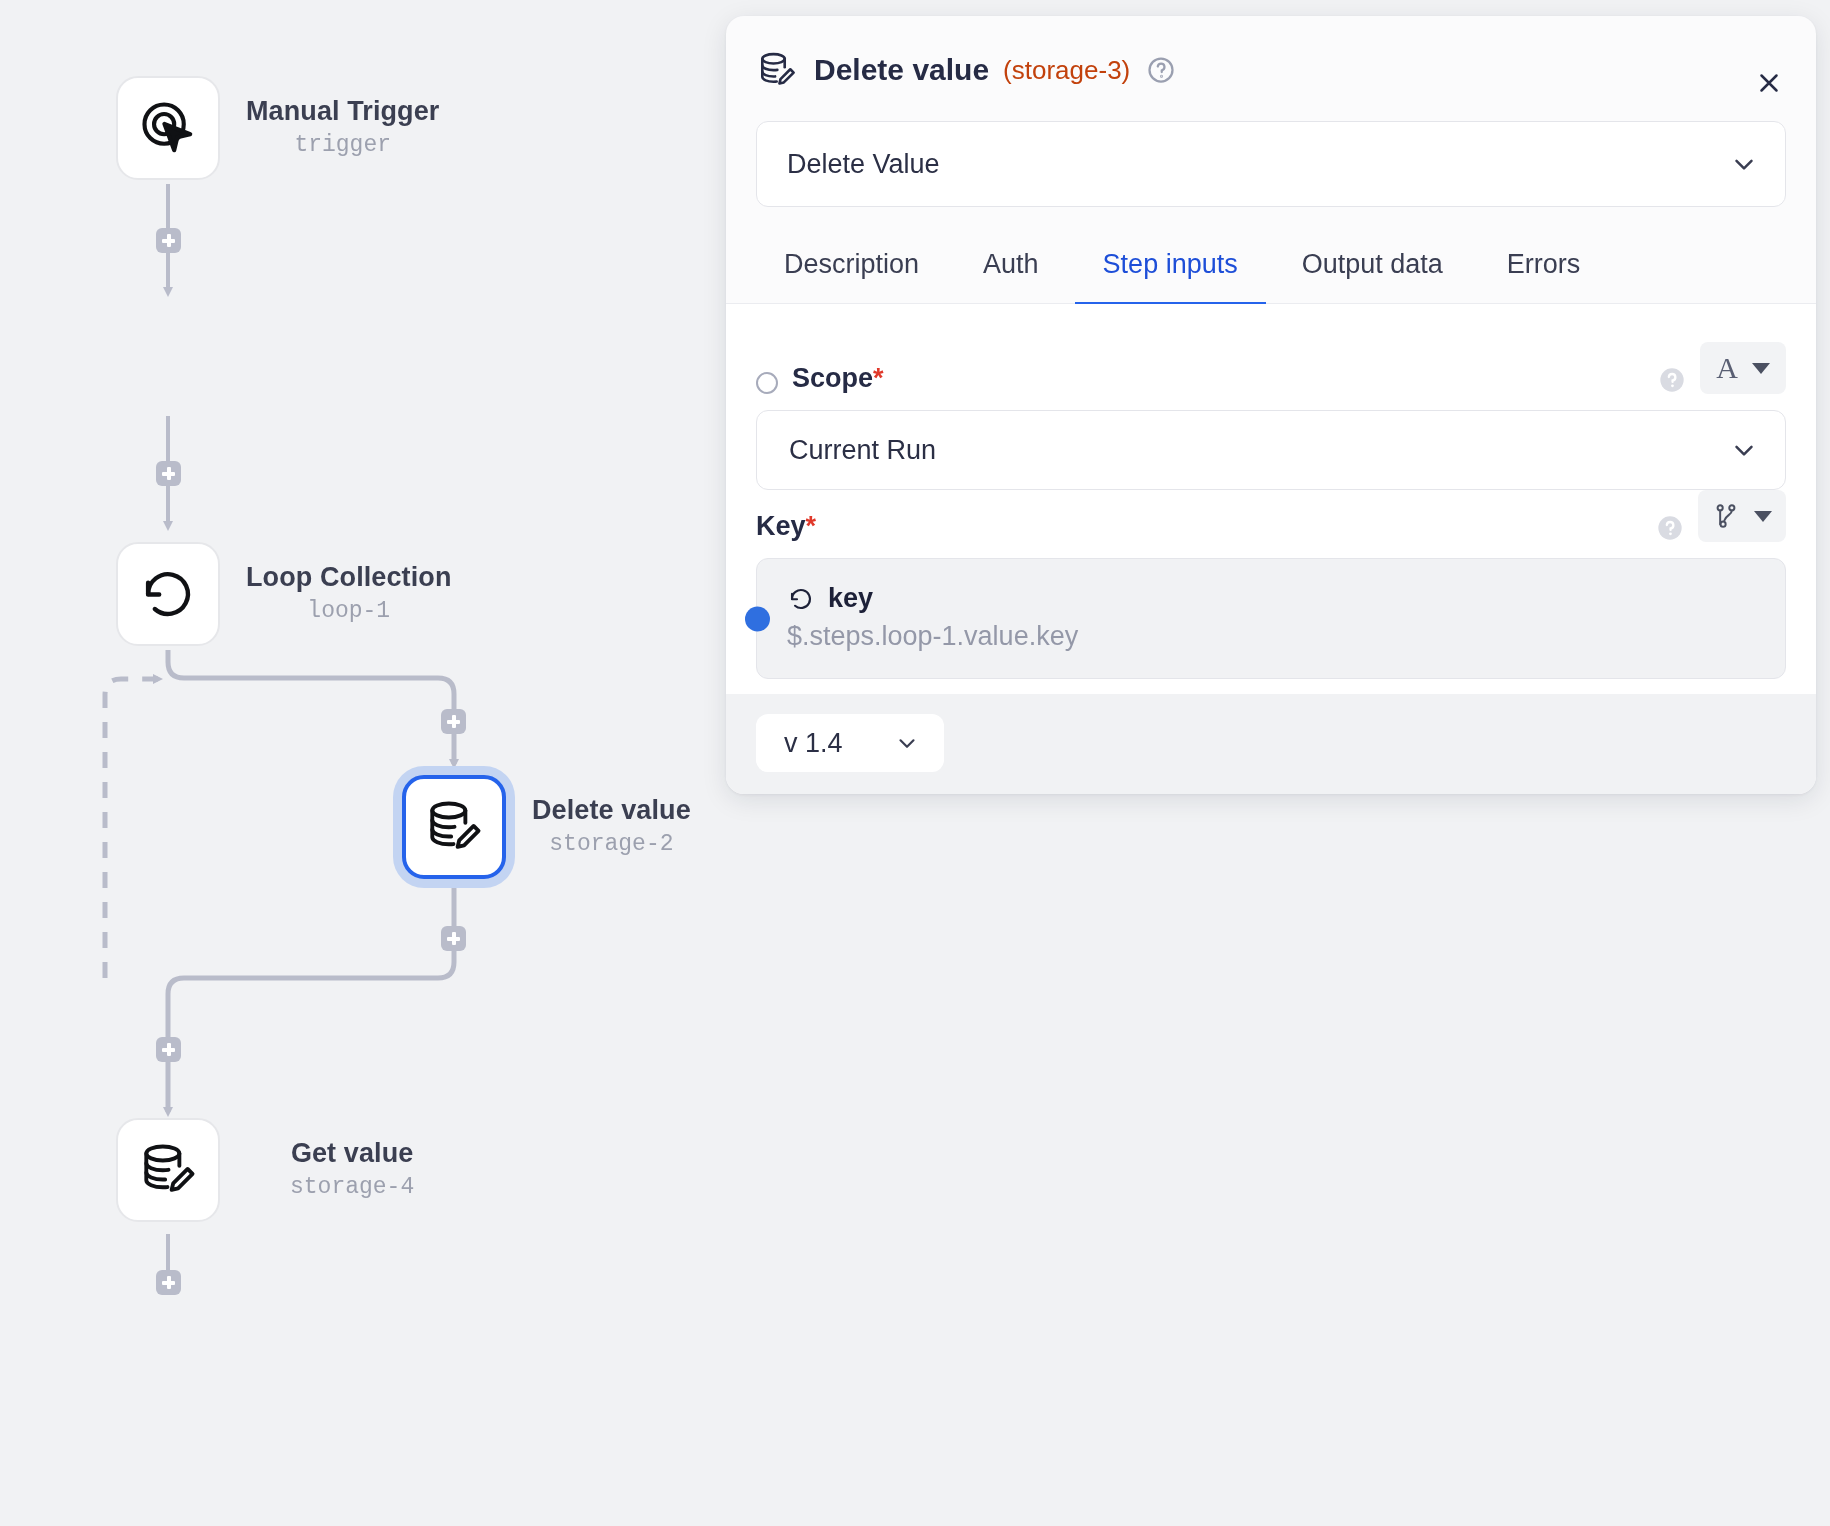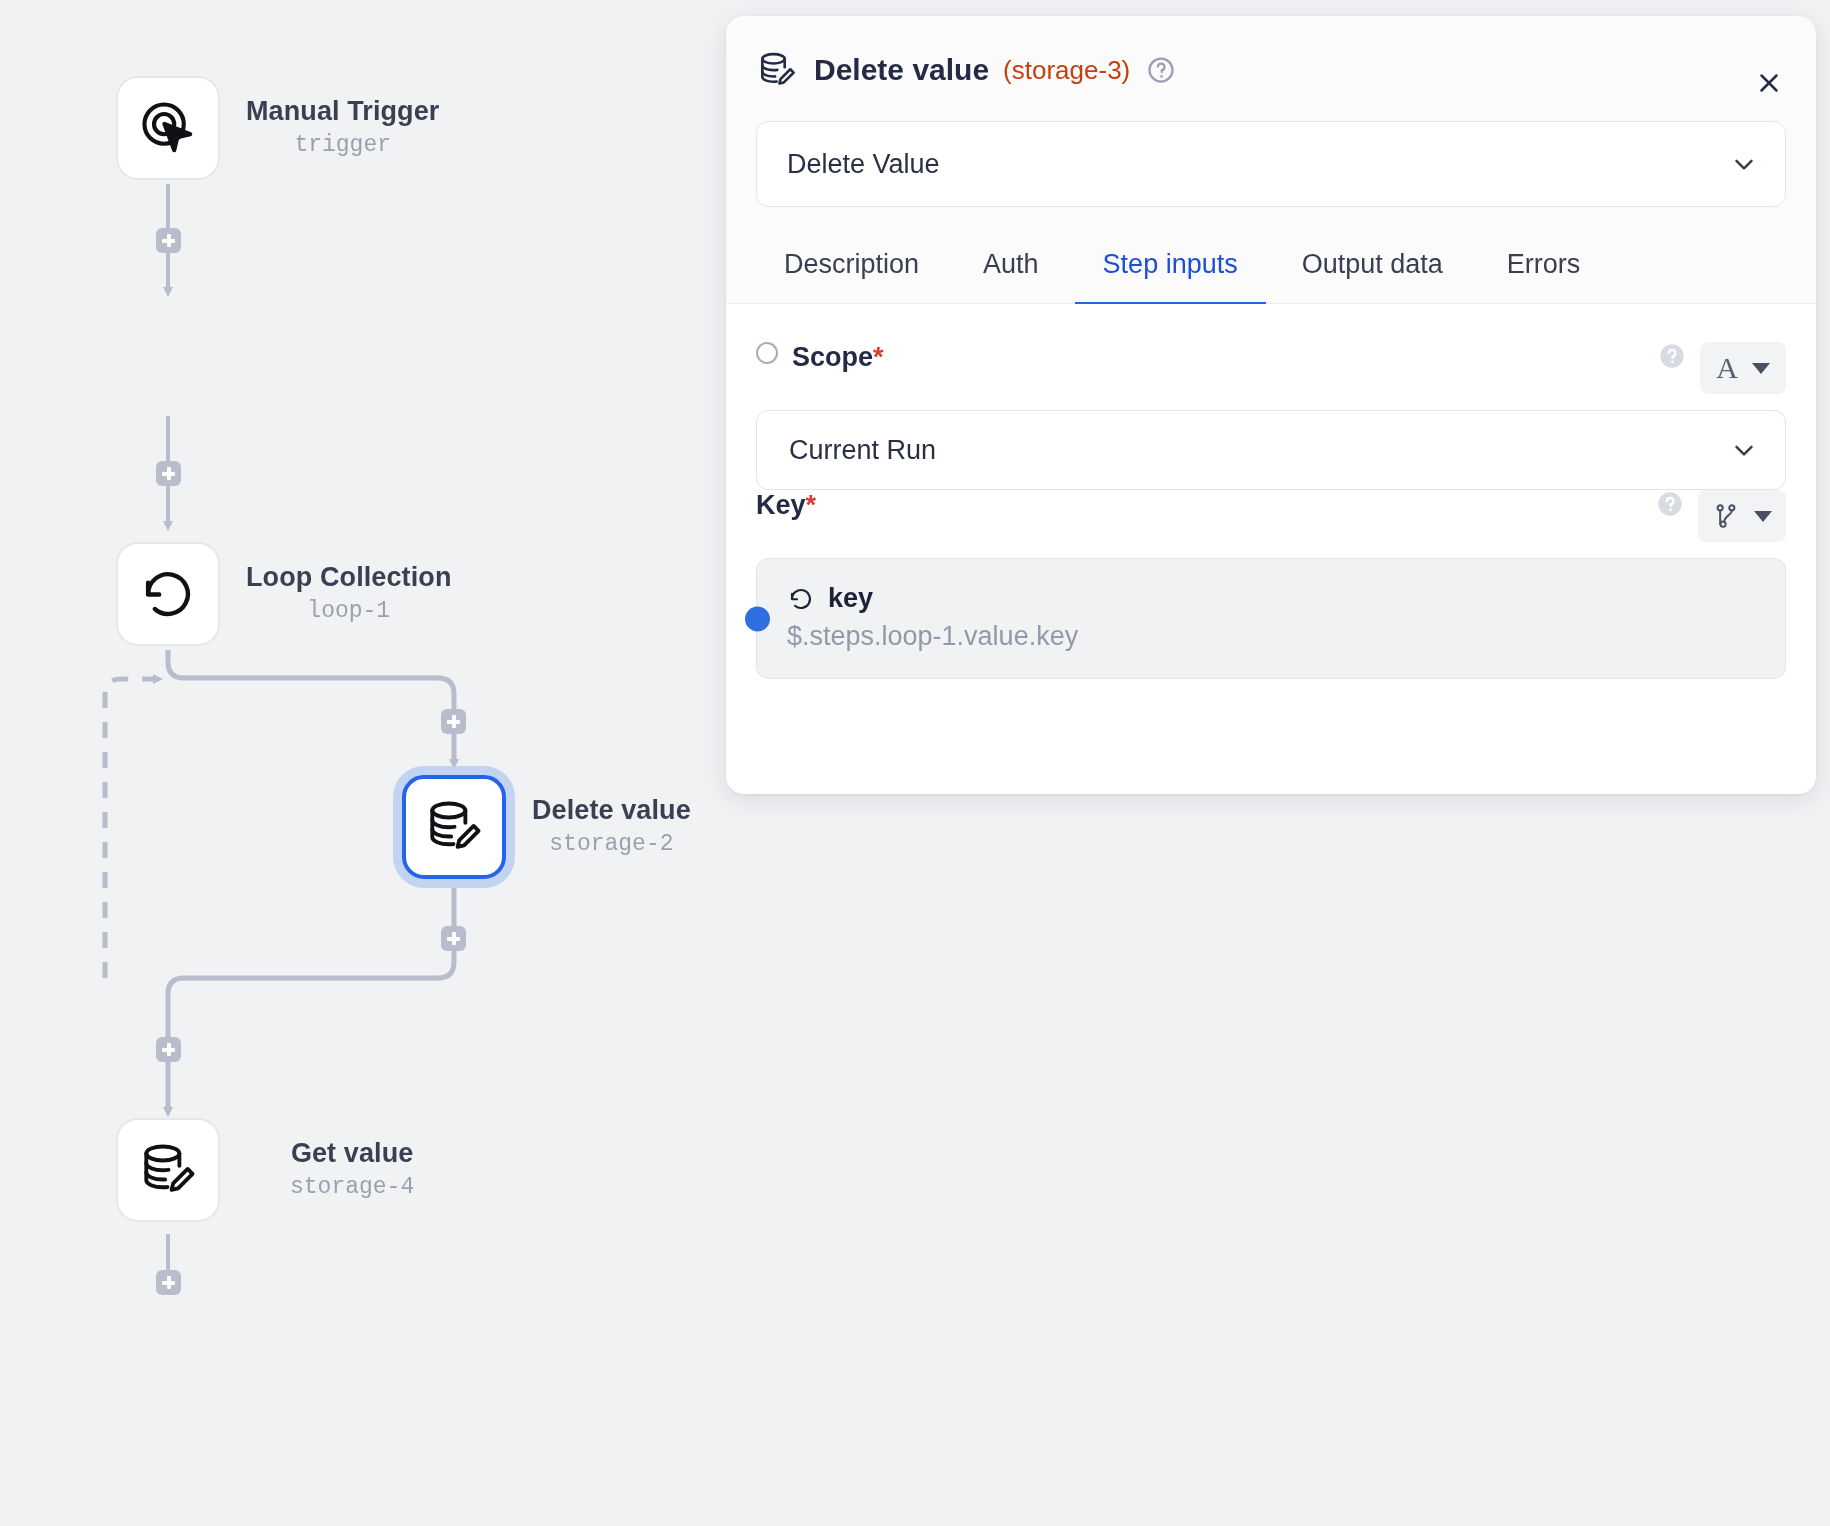--- a/index.html
+++ b/index.html
@@ -101,21 +101,21 @@
     padding: 16px 28px 22px 28px;
     cursor: pointer; white-space: nowrap;
     border-bottom: 4px solid transparent;
     margin-bottom: -3px;
   }
   .tab.active { color: #1d4ed8; font-weight: 400; border-bottom-color: #2563eb; }
 
   .panel-body { flex: 1; background: #ffffff; padding: 38px 30px 0 30px; }
 
   .field-label-row {
-    display: flex; align-items: flex-start;
+    display: flex; align-items: flex-end;
     margin-bottom: 16px;
   }
   .radio-dot {
     width: 22px; height: 22px; border-radius: 50%;
     border: 2.5px solid #a7abbb; margin-right: 14px; flex: 0 0 auto;
   }
   .field-label { font-size: 27px; font-weight: 700; color: #262b45; }
   .req { color: #e0392b; font-weight: 700; }
   .spacer { flex: 1; }
   .qmark { width: 28px; height: 28px; flex: 0 0 auto; margin-right: 14px; }
@@ -372,15 +372,23 @@
               <path d="M4.3,7.6 L4.3,12.2 L8.6,12.2"></path>
             </svg>
             <span class="ref-name">key</span>
           </div>
           <div class="ref-path">$.steps.loop-1.value.key</div>
         </div>
       </div>
 
     </div>
 
+    <div class="panel-foot">
+      <div class="version-pill">
+        <span class="val">v 1.4</span>
+        <svg width="26" height="26" viewBox="0 0 24 24" fill="none" stroke="#3a3e52" stroke-width="2" stroke-linecap="round" stroke-linejoin="round">
+          <path d="M6,9.5 L12,15.5 L18,9.5"></path>
+        </svg>
+      </div>
+    </div>
 
   </div>
 </div>
 
 </body></html>

